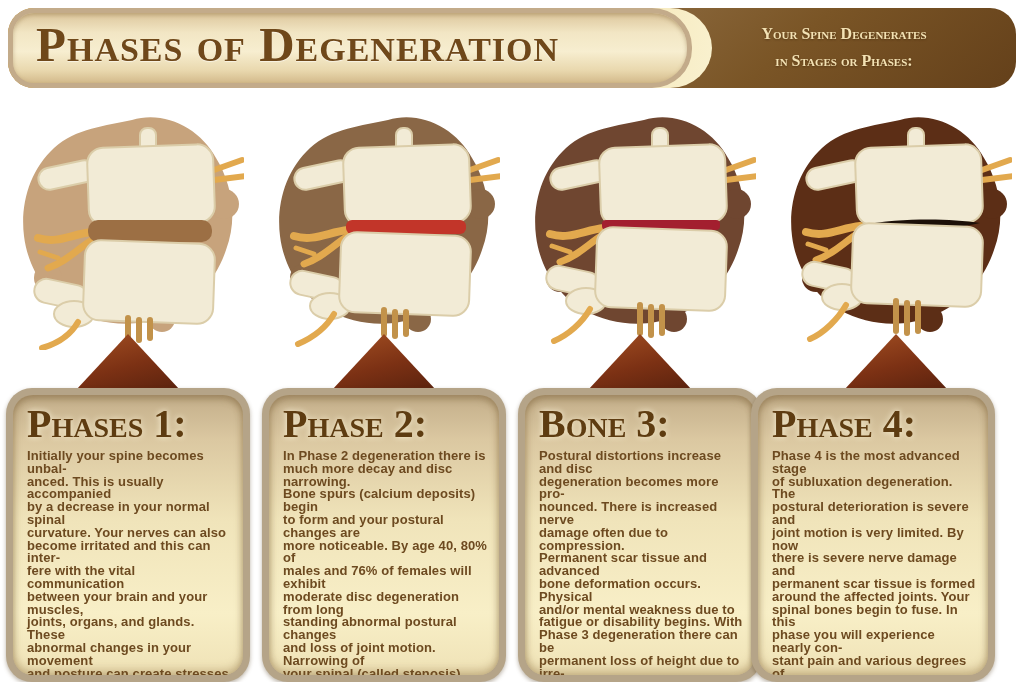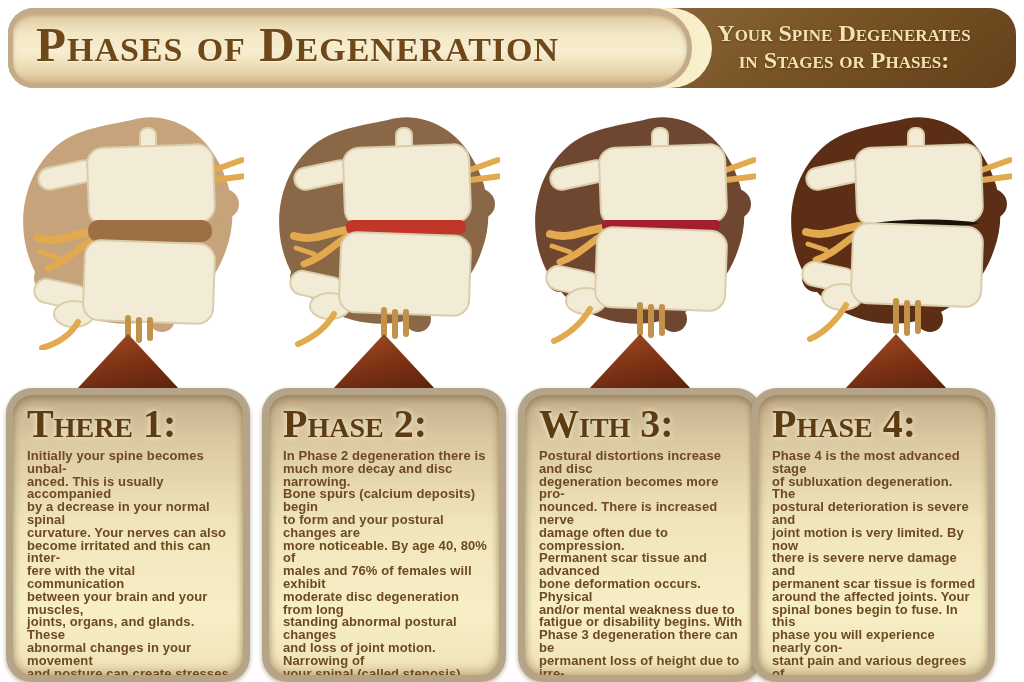--- a/index.html
+++ b/index.html
@@ -18,21 +18,21 @@
     border-radius:26px 40px 40px 26px / 26px 39px 39px 26px;
     border:5px solid #c3ab8a;
     background:linear-gradient(180deg,#dcc69c 0%, #f2e6c4 28%, #f7eed0 55%, #e9d8ae 82%, #d3ba8b 100%);
     box-shadow:inset 0 2px 4px rgba(120,90,40,.35); }
   .title { position:absolute; left:28px; top:6px; width:640px;
     font-family:"Liberation Serif", serif; font-variant:small-caps; font-weight:bold;
     font-size:49px; line-height:62px; color:#6f481a; letter-spacing:1px;
     text-shadow:0 1px 1px rgba(255,255,255,.6); }
   .subtitle { position:absolute; right:14px; top:12px; width:316px; text-align:center;
     font-family:"Liberation Serif", serif; font-variant:small-caps; font-weight:bold;
-    font-size:24px; line-height:27px; color:#f3e2b4; white-space:pre-line;
+    font-size:16px; line-height:27px; color:#f3e2b4; white-space:pre-line;
     text-shadow:0 1px 2px rgba(60,35,10,.55); }
 
   
   .figure { position:absolute; top:106px; width:232px; height:244px; }
   .fig-1 { left:12px; } .fig-2 { left:268px; } .fig-3 { left:524px; } .fig-4 { left:780px; }
   .vert { fill:#f2ebd6; stroke:#dbcda9; stroke-width:2; }
   .nerve { stroke:#e2a94e; fill:none; stroke-linecap:round; }
   .tail { stroke:#c2924a; fill:none; stroke-linecap:round; }
 
   .triangle { position:absolute; top:334px; width:104px; height:56px;
@@ -177,21 +177,21 @@
     </g>
   </svg>
 
   <div class="triangle tri-1"></div>
   <div class="triangle tri-2"></div>
   <div class="triangle tri-3"></div>
   <div class="triangle tri-4"></div>
 
   <div class="panel pan-1">
     <div class="panel-inner">
-      <div class="phase-heading">There 1:</div>
+      <div class="phase-heading">Phases 1:</div>
       <div class="phase-body">Initially your spine becomes unbal-
 anced. This is usually accompanied
 by a decrease in your normal spinal
 curvature. Your nerves can also
 become irritated and this can inter-
 fere with the vital communication
 between your brain and your muscles,
 joints, organs, and glands. These
 abnormal changes in your movement
 and posture can create stresses that
@@ -223,21 +223,21 @@
 are commonly reported by people
 with Phase 2 degeneration. Your
 overall height continues to decrease
 as your discs become thinner. Chiro-
 practic care often provides signifi-
 cant improvement.</div>
     </div>
   </div>
   <div class="panel pan-3">
     <div class="panel-inner">
-      <div class="phase-heading">With 3:</div>
+      <div class="phase-heading">Bone 3:</div>
       <div class="phase-body">Postural distortions increase and disc
 degeneration becomes more pro-
 nounced. There is increased nerve
 damage often due to compression.
 Permanent scar tissue and advanced
 bone deformation occurs. Physical
 and/or mental weakness due to
 fatigue or disability begins. With
 Phase 3 degeneration there can be
 permanent loss of height due to irre-

